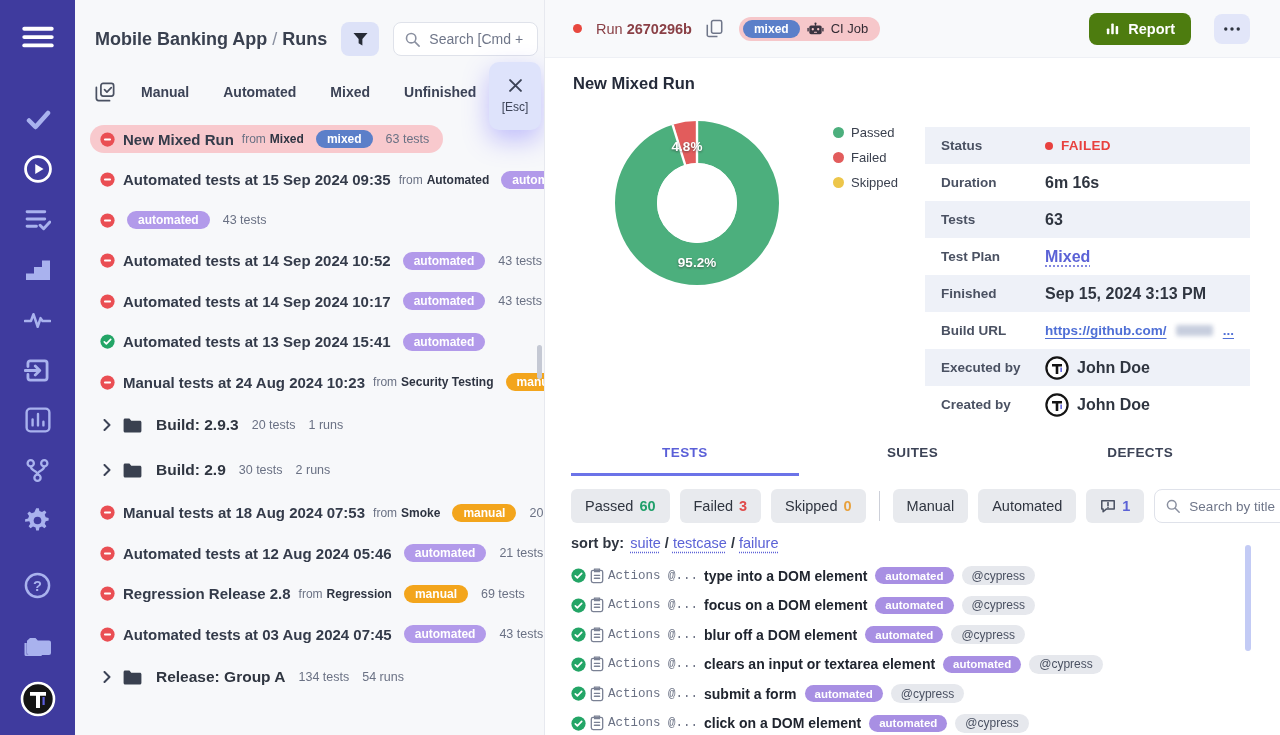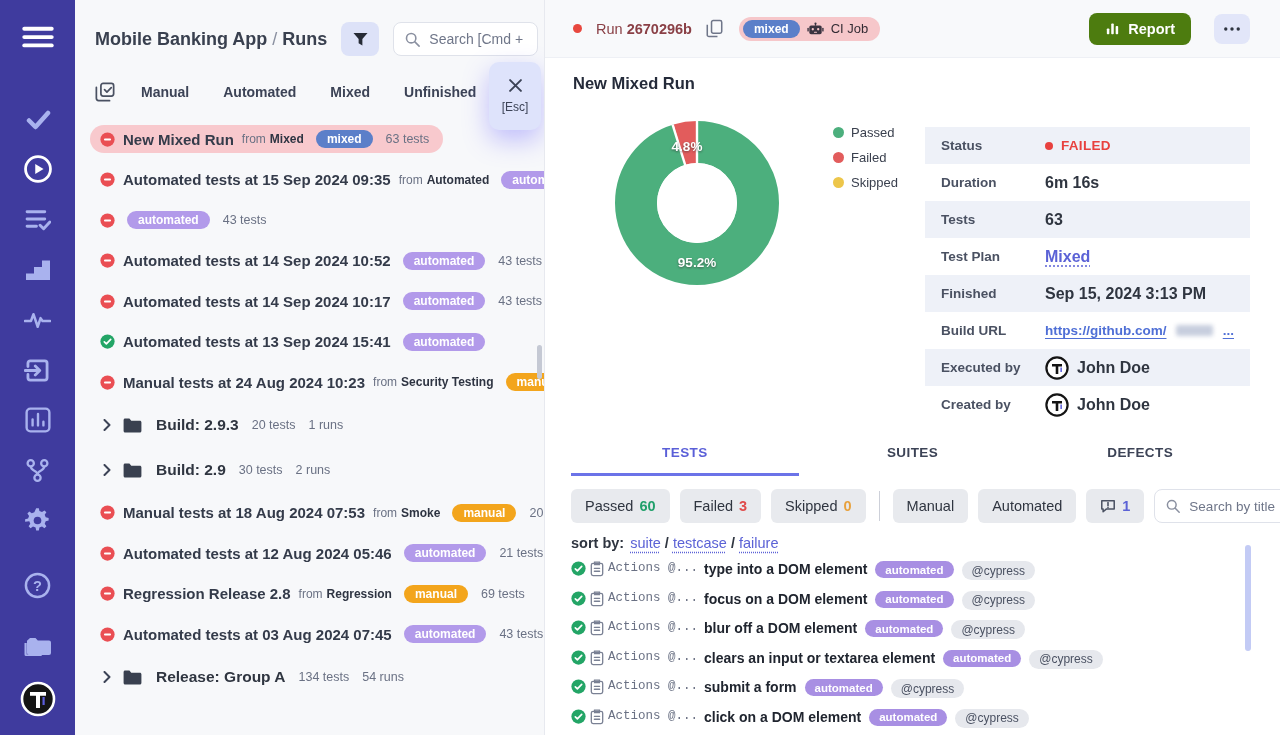--- a/index.html
+++ b/index.html
@@ -89,21 +89,21 @@
   .chip{background:#e8eaee;border-radius:6px;height:34px;padding:0 14px;font-size:14.5px;color:#2f3540;display:flex;align-items:center;gap:6px;flex-shrink:0}
   .cnt{font-weight:600}
   .cnt.green{color:#21a06b}.cnt.red{color:#e04b4b}.cnt.orange{color:#e8a13c}.cnt.indigo{color:#5b62d6}
   .chip-divider{width:1px;height:30px;background:#cdd0d9;margin:0 3px;flex-shrink:0}
   .title-search{margin-left:auto;flex:none;width:168px;font-size:13.5px}
   .sort-row{margin:12px 26px 0;font-size:14.5px;color:#2f3540}
   .sort-label{font-weight:600;margin-right:6px}
   .sort-link{color:#5b62d6;text-decoration:underline dotted;text-underline-offset:4px;cursor:pointer}
   .sort-sep{font-weight:600}
   .tests-list{margin:10px 26px 0;overflow:hidden;flex:1}
-  .test-row{display:flex;align-items:flex-start;height:29.5px;gap:4px;white-space:nowrap;cursor:pointer}
+  .test-row{display:flex;align-items:center;height:29.5px;gap:4px;white-space:nowrap;cursor:pointer}
   .st-wrap.sm svg{width:15px;height:15px}
   .clip-wrap svg{width:14px;height:16px}
   .suite-name{font-family:"Liberation Mono","DejaVu Sans Mono",monospace;font-size:12.5px;color:#6a7184;width:88px;flex-shrink:0;overflow:hidden}
   .test-title{font-size:14px;font-weight:600;color:#20252f;margin-left:4px}
   .badge.sm{font-size:11.5px;padding:2.5px 10px;background:#a88fe3}
   .tag{background:#e6e8ed;color:#4a5162;font-size:12px;padding:2.5px 10px;border-radius:10px;margin-left:4px}
   .right-scroll{position:absolute;right:29px;top:545px;width:6px;height:106px;background:#c3cbf5;border-radius:3px}
 </style>
 </head>
 <body>

